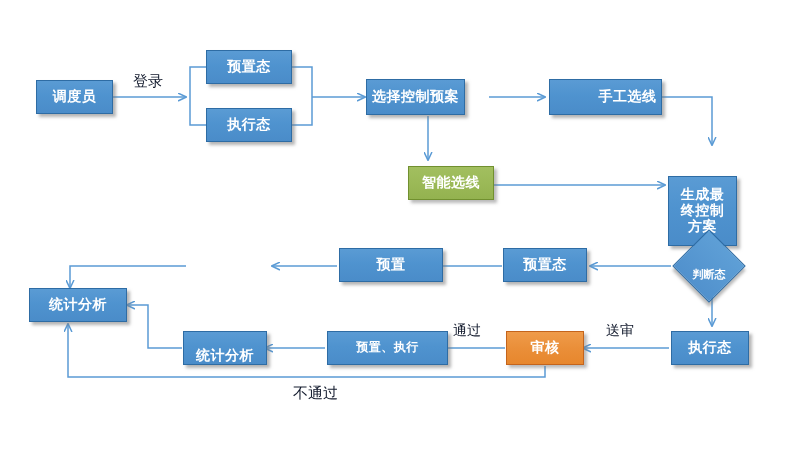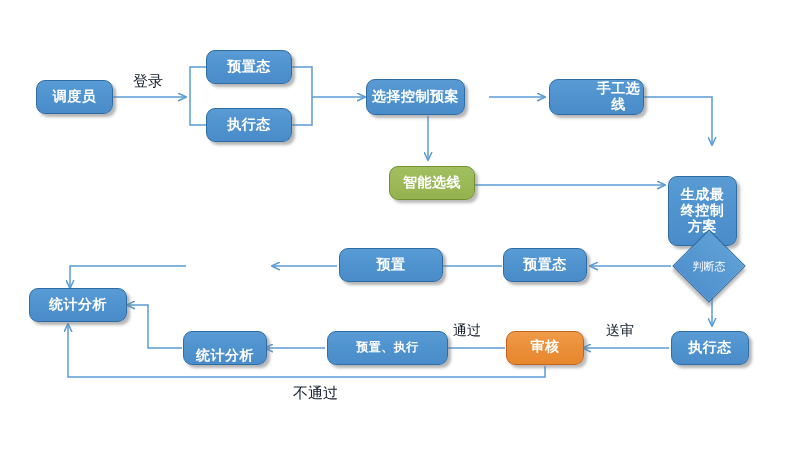--- a/index.html
+++ b/index.html
@@ -28,61 +28,60 @@
     box-sizing: border-box;
     display: flex;
     align-items: center;
     justify-content: center;
     text-align: center;
     color: #ffffff;
     font-weight: bold;
     letter-spacing: 0.5px;
     line-height: 1.12;
     z-index: 3;
-    border-radius: 9px;
   }
   .node.blue {
     background: linear-gradient(to bottom, #5a9bd4 0%, #4f93cf 45%, #4a8cc9 100%);
     border: 1.5px solid #2e6ca4;
     box-shadow: 3px 3px 3px rgba(120,120,120,0.55);
   }
   .node.green {
     background: linear-gradient(to bottom, #a2bf5f 0%, #9bb957 50%, #93b24f 100%);
     border: 1.5px solid #71902f;
     box-shadow: 3px 3px 3px rgba(120,120,120,0.5);
+    margin-left: 19px;
   }
   .node.orange {
     background: linear-gradient(to bottom, #ef9b4a 0%, #ea8f39 50%, #e7872d 100%);
     border: 1.5px solid #c4641c;
     box-shadow: 3px 3px 3px rgba(120,120,120,0.5);
-    font-family: Liberation Mono, monospace;
   }
   .diamond {
     position: absolute;
     z-index: 3;
   }
   .diamond .dshape {
     position: absolute;
     left: 0; top: 0;
     width: 100%; height: 100%;
     background: linear-gradient(to bottom, #5e9fd6 0%, #5191cd 100%);
     border: 1.5px solid #2e6ca4;
     box-sizing: border-box;
     transform: rotate(45deg);
     box-shadow: 3px 3px 3px rgba(120,120,120,0.5);
   }
   .diamond .dlabel {
     position: absolute;
-    left: 0; top: 0;
+    left: 0; top: 8px;
     width: 100%; height: 100%;
     display: flex;
     align-items: center;
     justify-content: center;
     color: #ffffff;
-    font-weight: normal;
+    font-weight: bold;
     z-index: 2;
   }
   .edge-label {
     position: absolute;
     color: #0f172a;
     font-family: "DejaVu Serif", "Liberation Serif", serif;
     white-space: nowrap;
     z-index: 4;
   }
 </style>
@@ -150,21 +149,21 @@
   </div>
 
   <div class="node blue" style="left:206px; top:108px; width:86px; height:34px; font-size:14px;">
     <span>执行态</span>
   </div>
 
   <div class="node blue" style="left:366px; top:79px; width:99px; height:36px; font-size:14px;">
     <span>选择控制预案</span>
   </div>
 
-  <div class="node blue" style="left:549px; top:79px; width:95px; height:36px; font-size:14px;padding-left:44px;">
+  <div class="node blue" style="left:549px; top:79px; width:113px; height:36px; font-size:14px;padding-left:44px;">
     <span>手工选线</span>
   </div>
 
   <div class="node green" style="left:389px; top:166px; width:86px; height:34px; font-size:14px;">
     <span>智能选线</span>
   </div>
 
   <div class="node blue" style="left:668px; top:146px; width:69px; height:70px; font-size:14px; flex-direction:column;margin-top:30px;">
     <span>生成最</span>
     <span>终控制</span>

